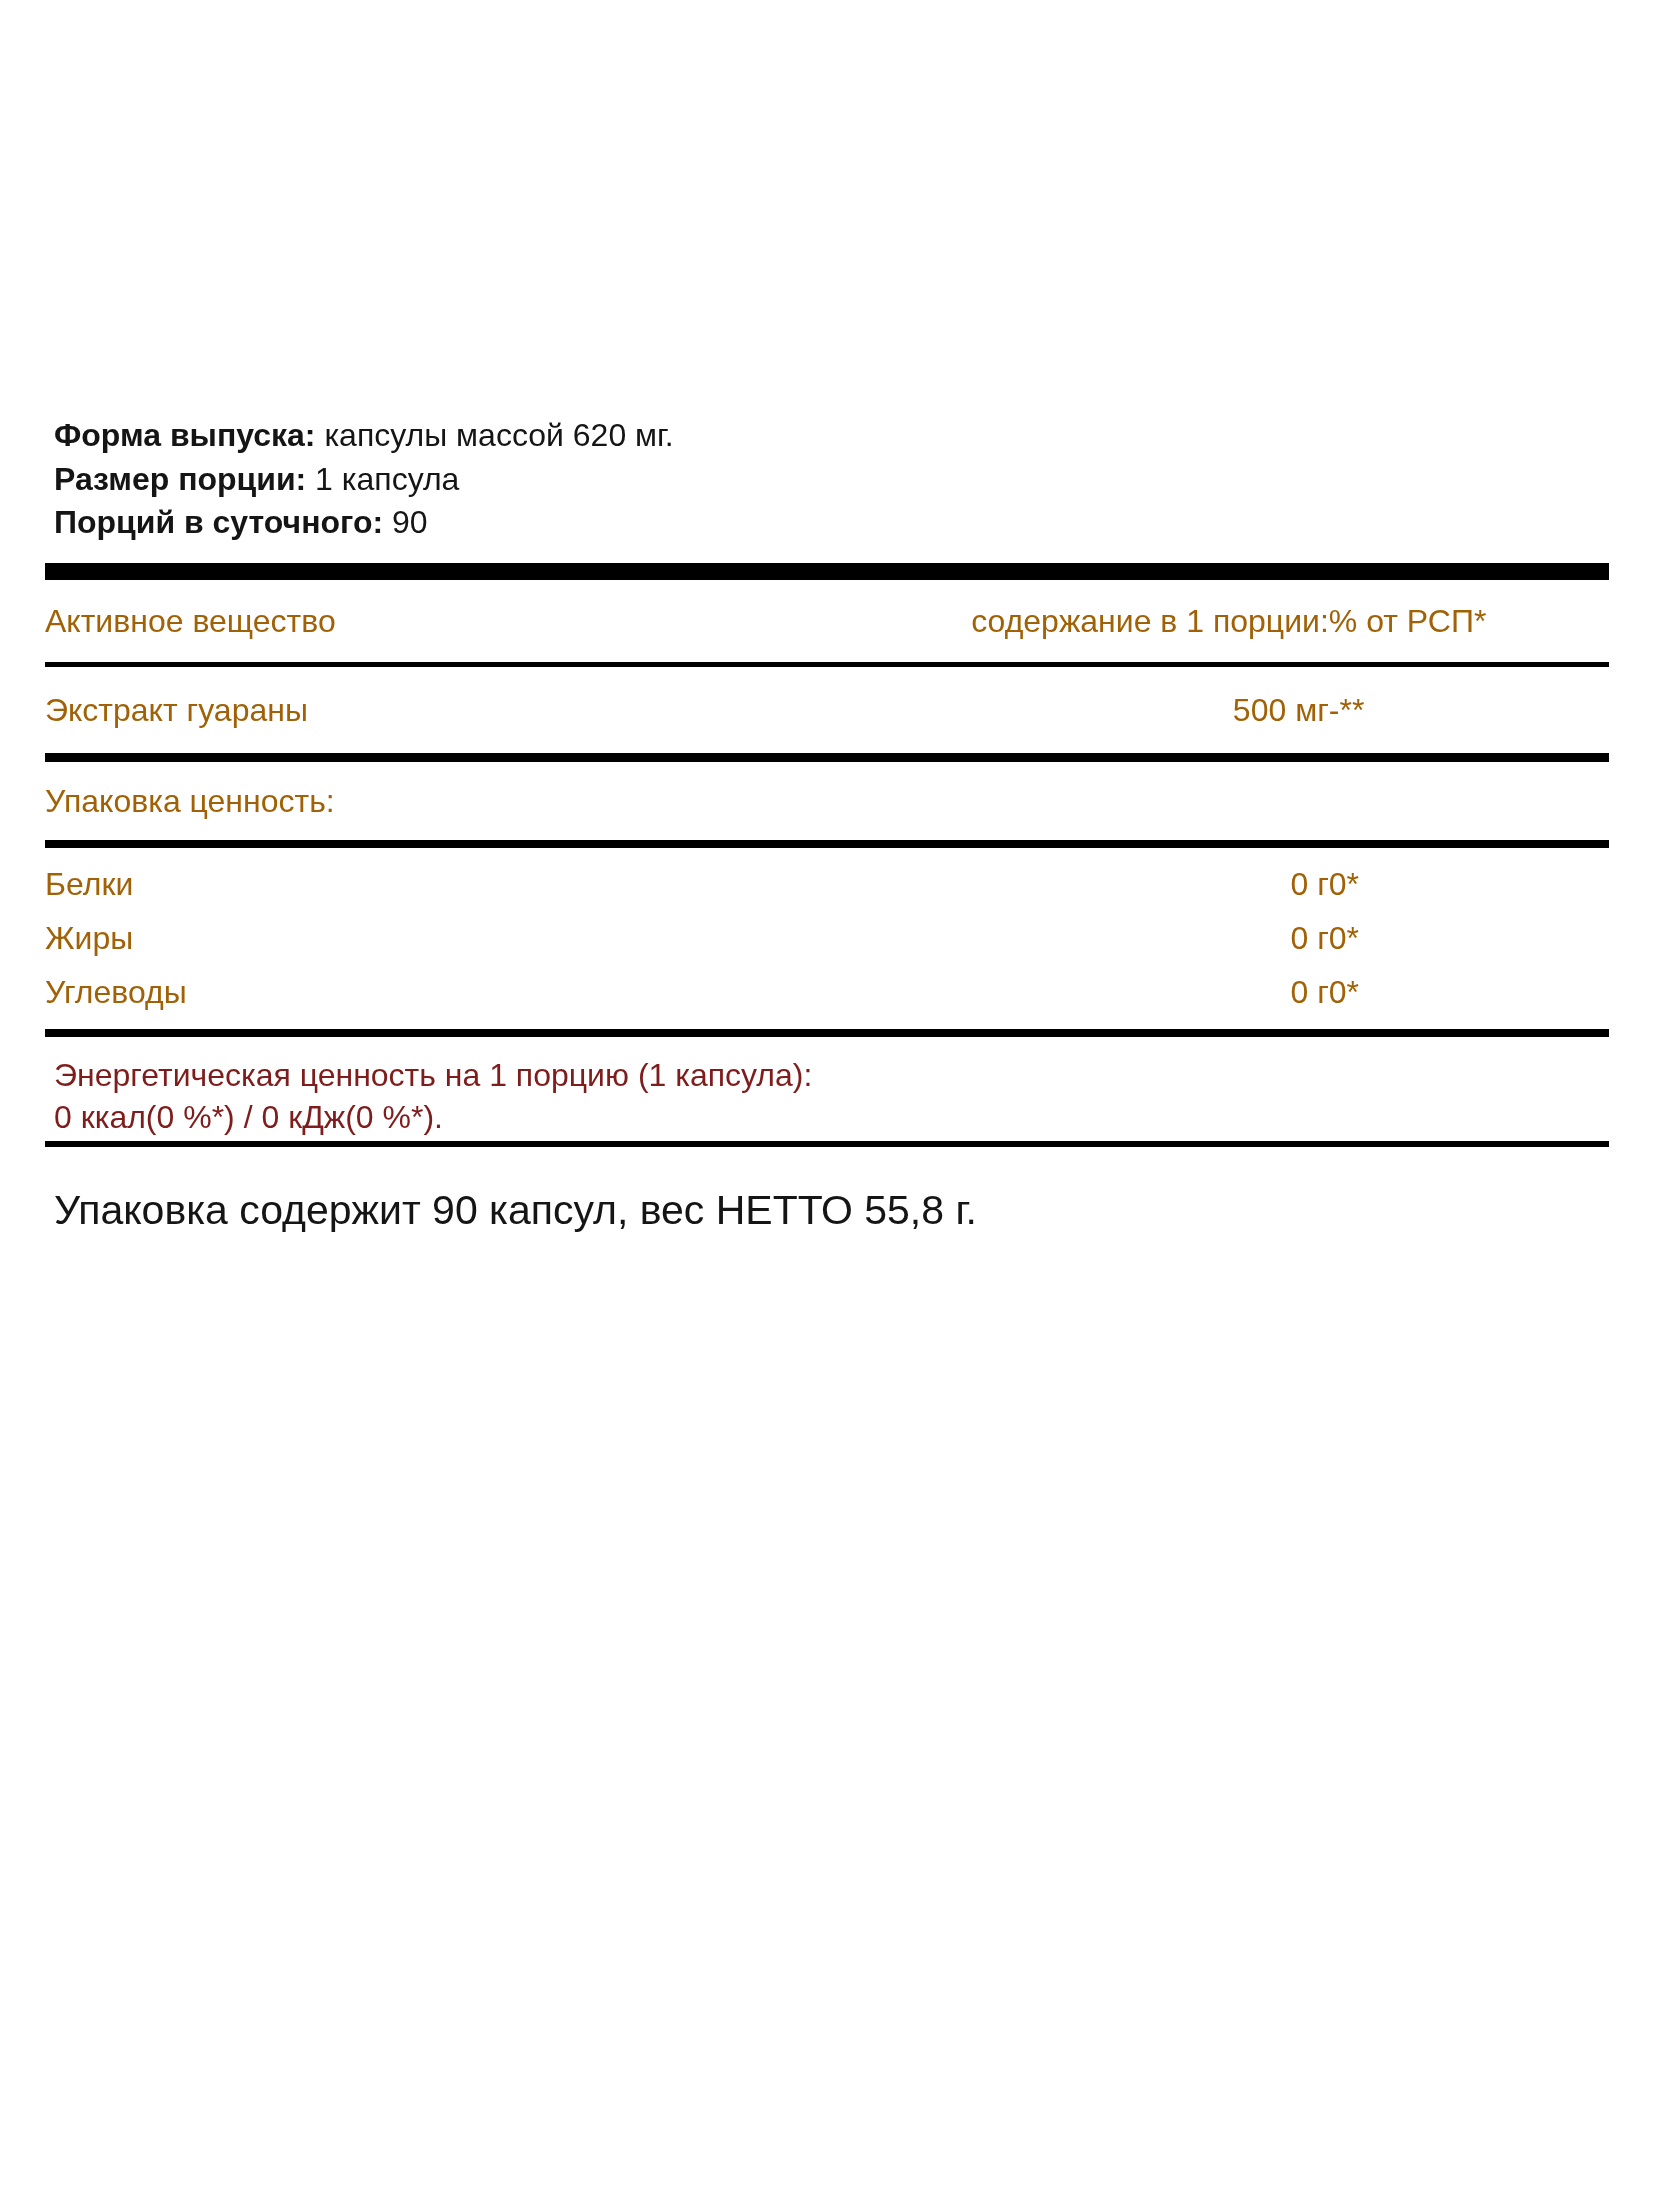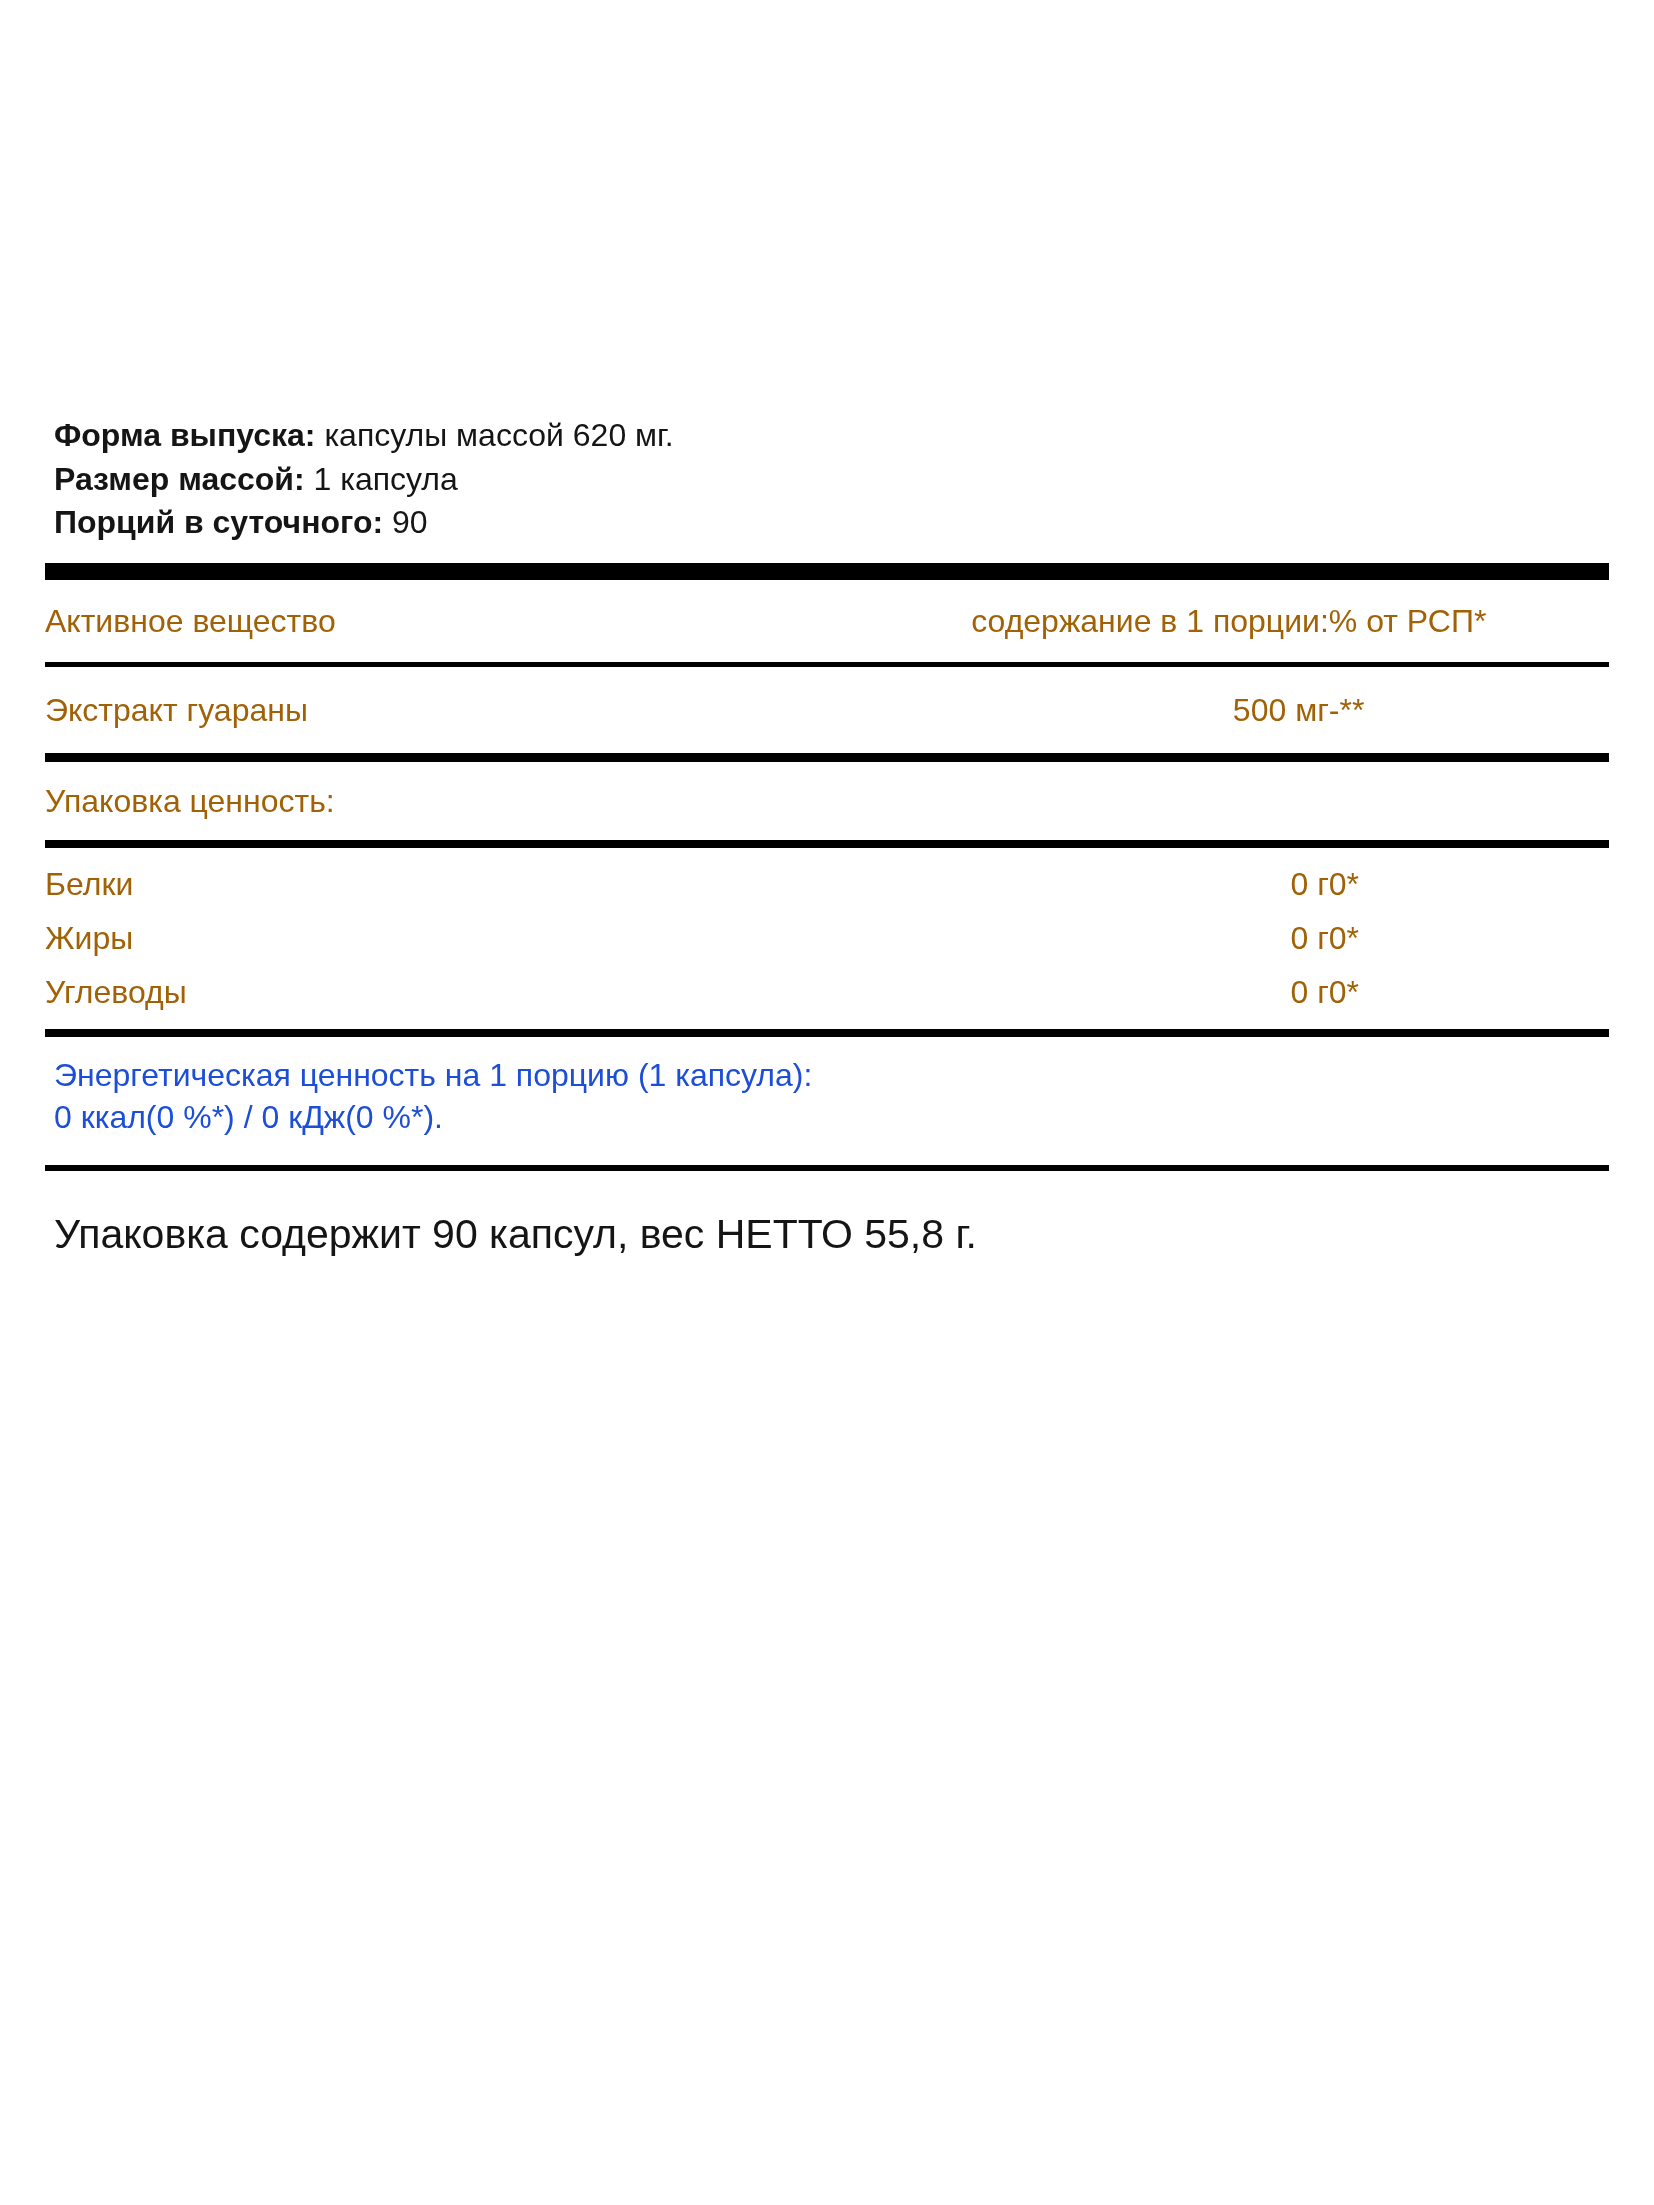--- a/index.html
+++ b/index.html
@@ -92,22 +92,22 @@
   .active-row td { padding-top: 27px; padding-bottom: 27px; }
   .section-row td { padding-top: 23px; padding-bottom: 23px; }
   .nutr-row td { padding-top: 11px; padding-bottom: 11px; }
   .nutr-first td { padding-top: 19.4px; }
   .nutr-last td { padding-bottom: 21px; }
 
   
   .energy {
     font-size: 32px;
     line-height: 1.30;
-    color: #1d4ed8;
-    padding: 18px 9px 27px 9px;
+    color: #7f1d1d;
+    padding: 18px 9px 3px 9px;
   }
   .energy-line { white-space: nowrap; }
 
   
   .notes {
     font-size: 32px;
     line-height: 1.34;
     color: #151515;
     padding: 22px 9px 0 9px;
   }
@@ -126,21 +126,21 @@
 
 <div class="page">
   <div class="panel">
 
     <div class="meta">
       <div class="meta-row">
         <span class="meta-label">Форма выпуска:</span>
         <span class="meta-value">капсулы массой 620 мг.</span>
       </div>
       <div class="meta-row">
-        <span class="meta-label">Размер массой:</span>
+        <span class="meta-label">Размер порции:</span>
         <span class="meta-value">1 капсула</span>
       </div>
       <div class="meta-row">
         <span class="meta-label">Порций в суточного:</span>
         <span class="meta-value">90</span>
       </div>
     </div>
 
     <div class="spacer-md"></div>
 

